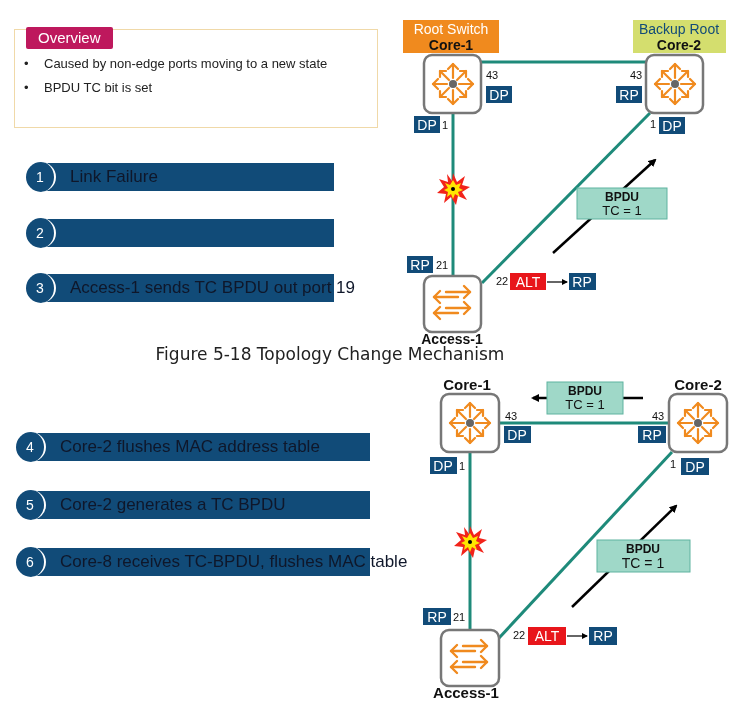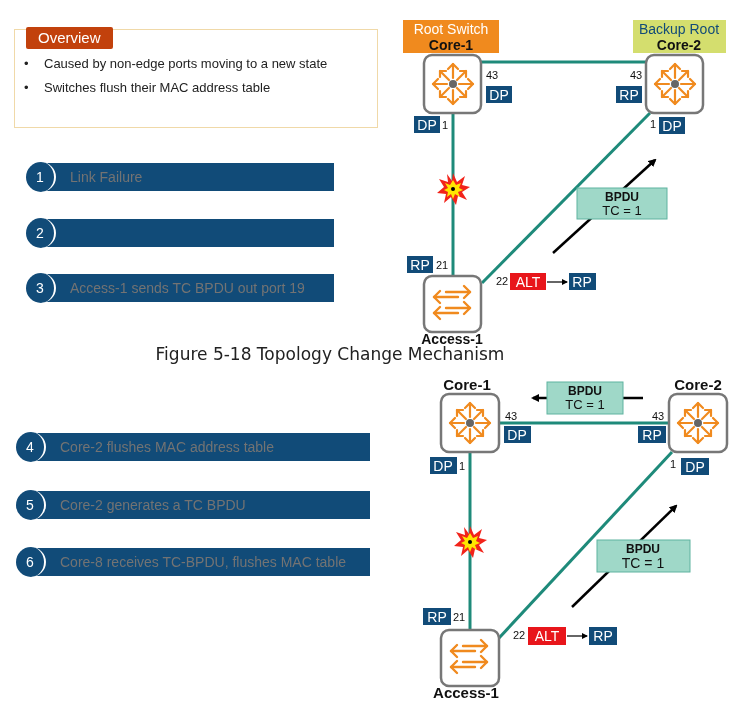--- a/index.html
+++ b/index.html
@@ -1,43 +1,43 @@
 <!DOCTYPE html>
 <html><head>
 <meta charset="utf-8">
 <style>
   html, body { margin: 0; padding: 0; background: #ffffff; }
   body { width: 736px; height: 711px; position: relative; overflow: hidden; font-family: "Liberation Sans", sans-serif; }
   .abs { position: absolute; }
 
   
   .overview { left: 14px; top: 29px; width: 364px; height: 99px; border: 1px solid #f0d9a8; box-sizing: border-box; }
-  .overview-tab { left: 26px; top: 27px; height: 22px; padding: 0 12px; background: #c2410c; color: #fff; font-size: 15px; line-height: 22px; border-radius: 2px; }
+  .overview-tab { left: 26px; top: 27px; height: 22px; padding: 0 12px; background: #be185d; color: #fff; font-size: 15px; line-height: 22px; border-radius: 2px; }
   .ov-list { left: 24px; top: 52px; margin: 0; padding: 0; list-style: none; font-size: 13px; color: #222; }
   .ov-list li { height: 24px; line-height: 24px; position: relative; padding-left: 20px; }
   .ov-list li::before { content: "•"; position: absolute; left: 0; top: 0; }
 
   
   .step { height: 28px; }
   .step .bar { position: absolute; left: 16px; top: 0; right: 0; height: 28px; background: #114b78; }
   .step .num { position: absolute; left: 0; top: -1px; width: 30px; height: 30px; border-radius: 50%; background: #114b78; border-right: 2px solid #ffffff; color: #fff; font-size: 14px; line-height: 30px; text-align: center; box-sizing: border-box; }
-  .step .label { position: absolute; left: 44px; top: 0; line-height: 28px; color: #737373; font-size: 14px; white-space: nowrap; }
+  .step .label { position: absolute; left: 44px; top: 0; line-height: 28px; color: #0f172a; font-size: 17px; white-space: nowrap; }
 
   .caption { left: 0; width: 660px; top: 344px; text-align: center; font-size: 17px; color: #222; font-family: "DejaVu Sans", sans-serif; }
 
   svg text { font-family: "Liberation Sans", sans-serif; }
 </style>
 </head>
 <body>
 
 <div class="abs overview"></div>
 <div class="abs overview-tab">Overview</div>
 <ul class="abs ov-list">
   <li>Caused by non-edge ports moving to a new state</li>
-  <li>Switches flush their MAC address table</li>
+  <li>BPDU TC bit is set</li>
 </ul>
 
 <div class="abs step" style="left:26px; top:163px; width:308px;">
   <div class="bar"></div>
   <div class="num">1</div>
   <div class="label">Link Failure</div>
 </div>
 <div class="abs step" style="left:26px; top:219px; width:308px;">
   <div class="bar"></div>
   <div class="num">2</div>

